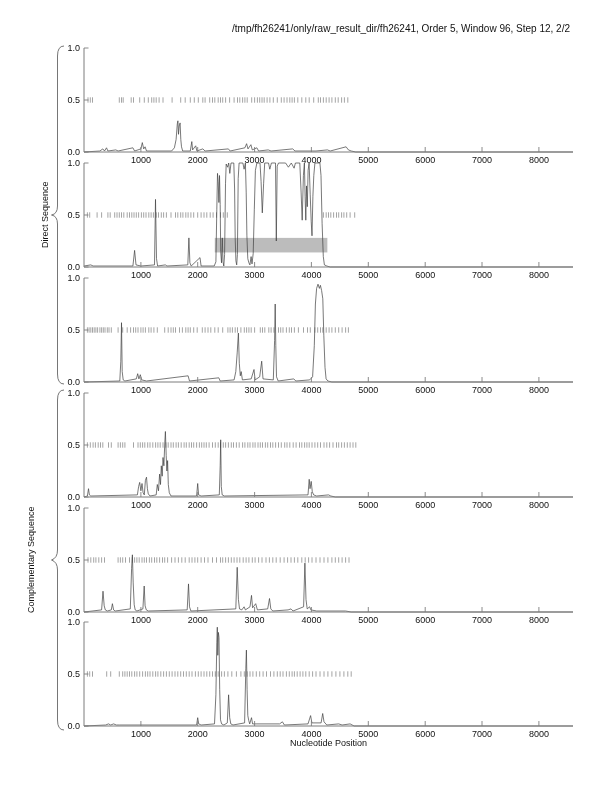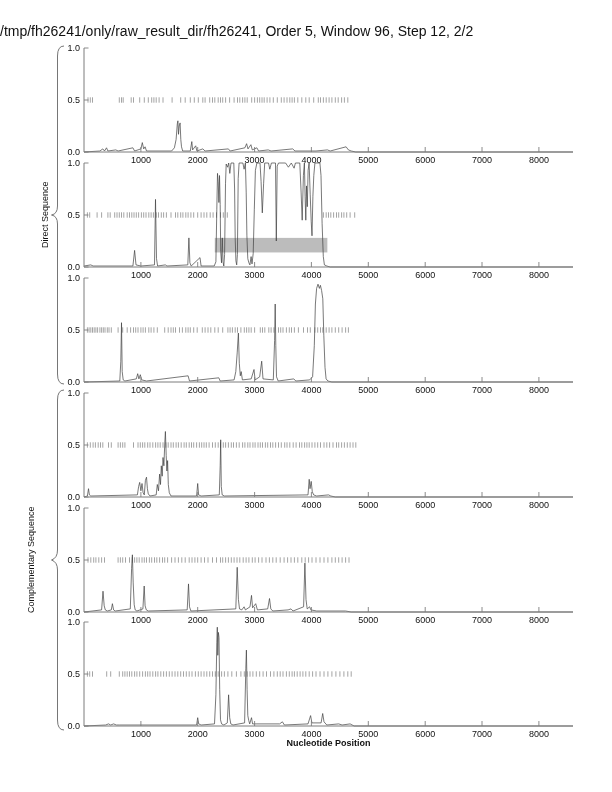--- a/index.html
+++ b/index.html
@@ -6,35 +6,35 @@
   #page{
     position:relative;
     width:612px;height:792px;
     background:#ffffff;
     font-family:"Liberation Sans", sans-serif;
     color:#111;
     overflow:hidden;
   }
   #plot-title{
     position:absolute;top:23px;left:0;right:42px;
-    text-align:left;font-size:14px;color:#111;
+    text-align:right;font-size:10px;color:#111;
     white-space:nowrap;
   }
   .panel{position:absolute;left:60px;overflow:visible;}
   .vlabel{
     position:absolute;width:14px;
     display:flex;align-items:center;justify-content:center;
     writing-mode:vertical-rl;transform:rotate(180deg);
     font-size:9px;color:#111;white-space:nowrap;
   }
   #lbl-direct{left:38px;top:125px;height:180px;}
   #lbl-comp{left:24px;top:460px;height:200px;}
   #x-axis-label{
     position:absolute;top:738px;left:84px;width:489px;
-    text-align:center;font-size:9px;color:#111;font-weight:bold;
+    text-align:center;font-size:9px;color:#111;
   }
   #braces{position:absolute;left:0;top:0;pointer-events:none;}
   svg text{font-family:"Liberation Sans",sans-serif;}
 </style>
 </head>
 <body>
 <div id="page">
 
   <div id="plot-title">/tmp/fh26241/only/raw_result_dir/fh26241, Order 5, Window 96, Step 12, 2/2</div>
 

